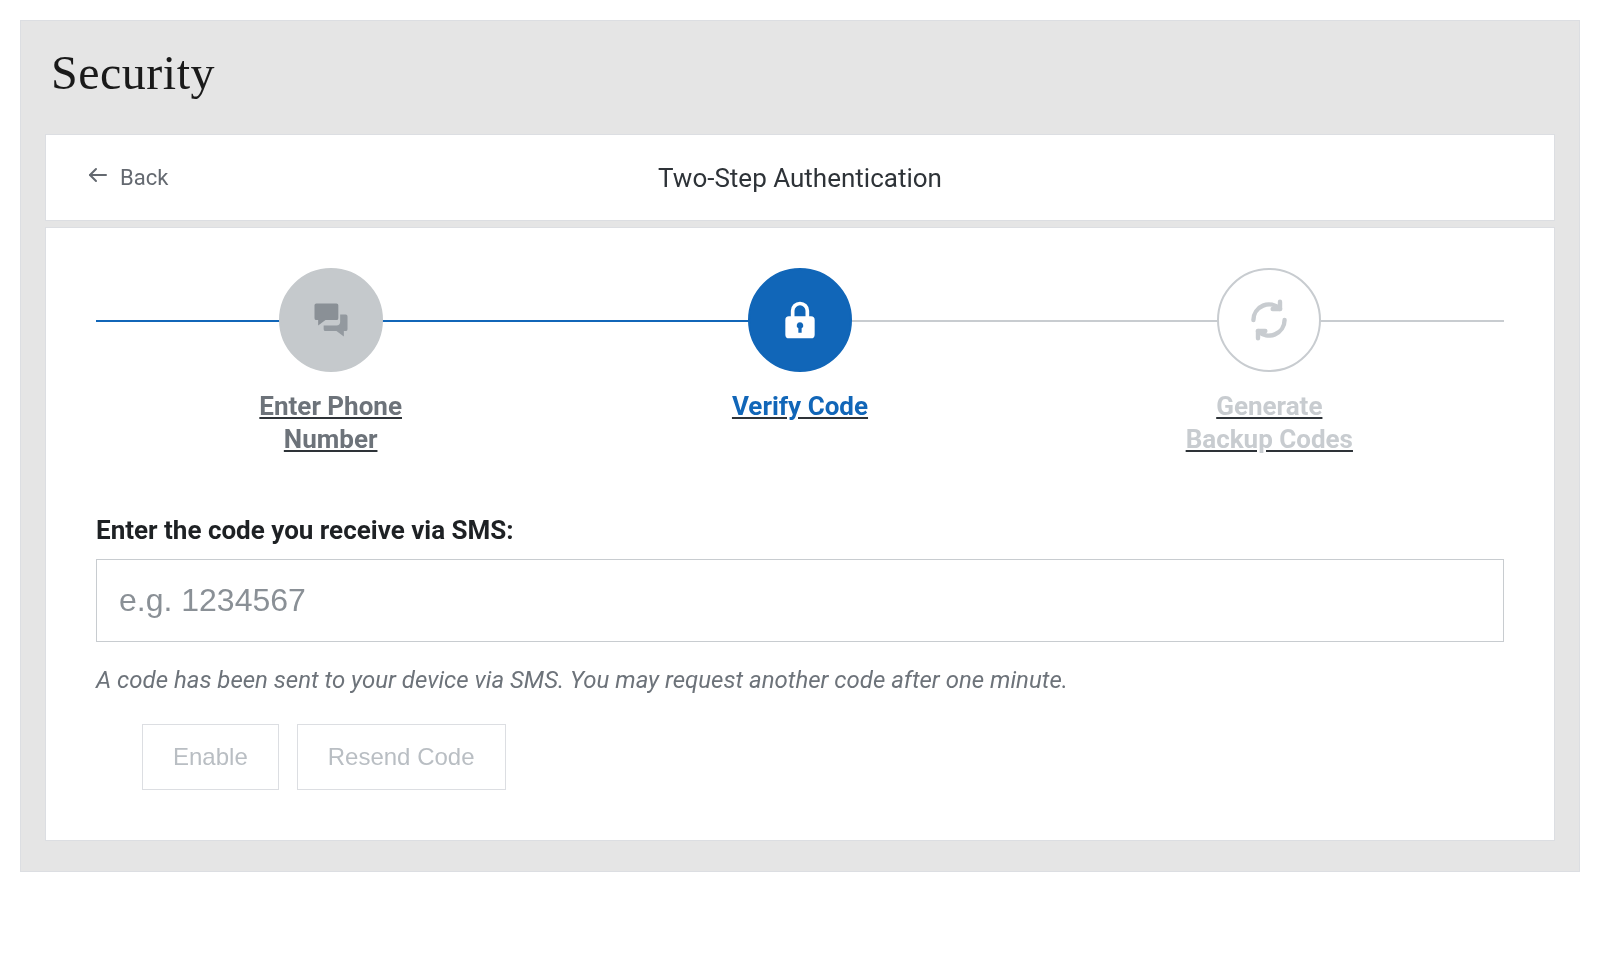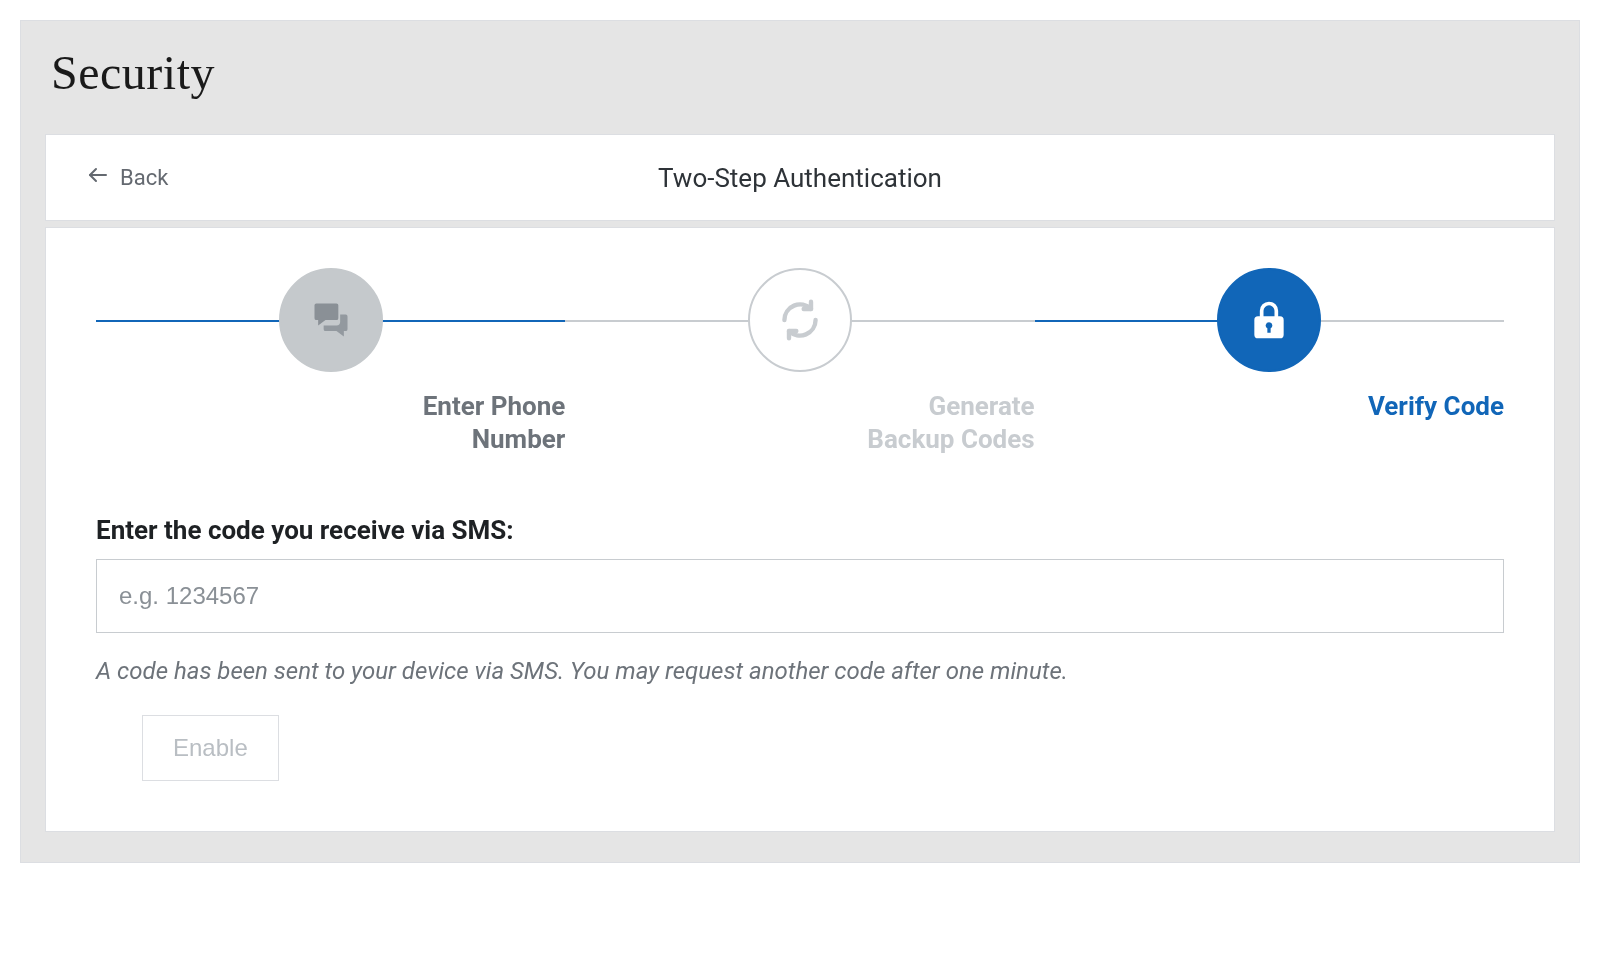--- a/index.html
+++ b/index.html
@@ -59,21 +59,22 @@
   .wizard-card {
     padding: 40px 50px 50px 50px;
   }
   .steps {
     display: flex;
     margin-bottom: 60px;
   }
   .step {
     flex: 1;
     position: relative;
-    text-align: right;
+    text-align: center;
+    text-decoration: underline;
   }
   .step-line {
     position: absolute;
     top: 52px;
     left: 0;
     right: 0;
     height: 2px;
     background: #c8ccd0;
     z-index: 0;
   }
@@ -118,21 +119,21 @@
     font-size: 26px;
     font-weight: 700;
     color: #1e2124;
     margin-bottom: 14px;
     display: block;
     margin-top: 7px;
   }
   .code-input {
     width: 100%;
     padding: 22px 22px;
-    font-size: 24px;
+    font-size: 32px;
     border: 1px solid #c8ccd0;
     color: #2e3338;
   }
   .code-input::placeholder { color: #8a9096; }
   .hint {
     margin-top: 24px;
     font-style: italic;
     font-size: 24px;
     color: #6d737a;
   }
@@ -183,50 +184,51 @@
         <div class="step completed">
           <div class="step-line done"></div>
           <div class="step-icon">
             <svg viewBox="0 0 24 24" fill="currentColor">
                 <path d="M4 3h11a1 1 0 0 1 1 1v7a1 1 0 0 1-1 1H9l-4 3v-3H4a1 1 0 0 1-1-1V4a1 1 0 0 1 1-1z"></path>
                 <path d="M9 9h11a1 1 0 0 1 1 1v7a1 1 0 0 1-1 1h-1v3l-4-3h-6a1 1 0 0 1-1-1v-2h7a2 2 0 0 0 2-2V9z" opacity="0.85"></path>
               </svg>
           </div>
           <div class="step-label">Enter Phone
 Number</div>
+        </div>
+
+        <div class="step active">
+          <div class="step-line done" style="right:50%;"></div>
+          <div class="step-line" style="left:50%;"></div>
+          <div class="step-icon">
+            <svg viewBox="0 0 24 24" fill="currentColor">
+                <path d="M12 2a5 5 0 0 0-5 5v3H6a2 2 0 0 0-2 2v8a2 2 0 0 0 2 2h12a2 2 0 0 0 2-2v-8a2 2 0 0 0-2-2h-1V7a5 5 0 0 0-5-5zm-3 8V7a3 3 0 1 1 6 0v3H9zm3 3.2a1.8 1.8 0 0 1 .9 3.36V19h-1.8v-2.44A1.8 1.8 0 0 1 12 13.2z"></path>
+              </svg>
+          </div>
+          <div class="step-label">Verify Code</div>
         </div>
 
         <div class="step">
           <div class="step-line"></div>
           <div class="step-icon">
             <svg viewBox="0 0 24 24" fill="none" stroke="currentColor" stroke-width="2.4" stroke-linecap="round" stroke-linejoin="round">
                 <path d="M3.5 12a8.5 8.5 0 0 1 14.5-6"></path>
                 <polyline points="18 2 18 6 14 6"></polyline>
                 <path d="M20.5 12a8.5 8.5 0 0 1-14.5 6"></path>
                 <polyline points="6 22 6 18 10 18"></polyline>
               </svg>
           </div>
           <div class="step-label">Generate
 Backup Codes</div>
         </div>
-
-        <div class="step active">
-          <div class="step-line done" style="right:50%;"></div>
-          <div class="step-line" style="left:50%;"></div>
-          <div class="step-icon">
-            <svg viewBox="0 0 24 24" fill="currentColor">
-                <path d="M12 2a5 5 0 0 0-5 5v3H6a2 2 0 0 0-2 2v8a2 2 0 0 0 2 2h12a2 2 0 0 0 2-2v-8a2 2 0 0 0-2-2h-1V7a5 5 0 0 0-5-5zm-3 8V7a3 3 0 1 1 6 0v3H9zm3 3.2a1.8 1.8 0 0 1 .9 3.36V19h-1.8v-2.44A1.8 1.8 0 0 1 12 13.2z"></path>
-              </svg>
-          </div>
-          <div class="step-label">Verify Code</div>
-        </div>
       </div>
 
       <label class="form-label">Enter the code you receive via SMS:</label>
       <input class="code-input" type="text" placeholder="e.g. 1234567" style="">
       <p class="hint">A code has been sent to your device via SMS. You may request another code after one minute.</p>
 
       <div class="actions">
         <button class="btn disabled">Enable</button>
+        <button class="btn disabled">Resend Code</button>
       </div>
     </div>
   </div>
 </div>
 
 </body></html>

